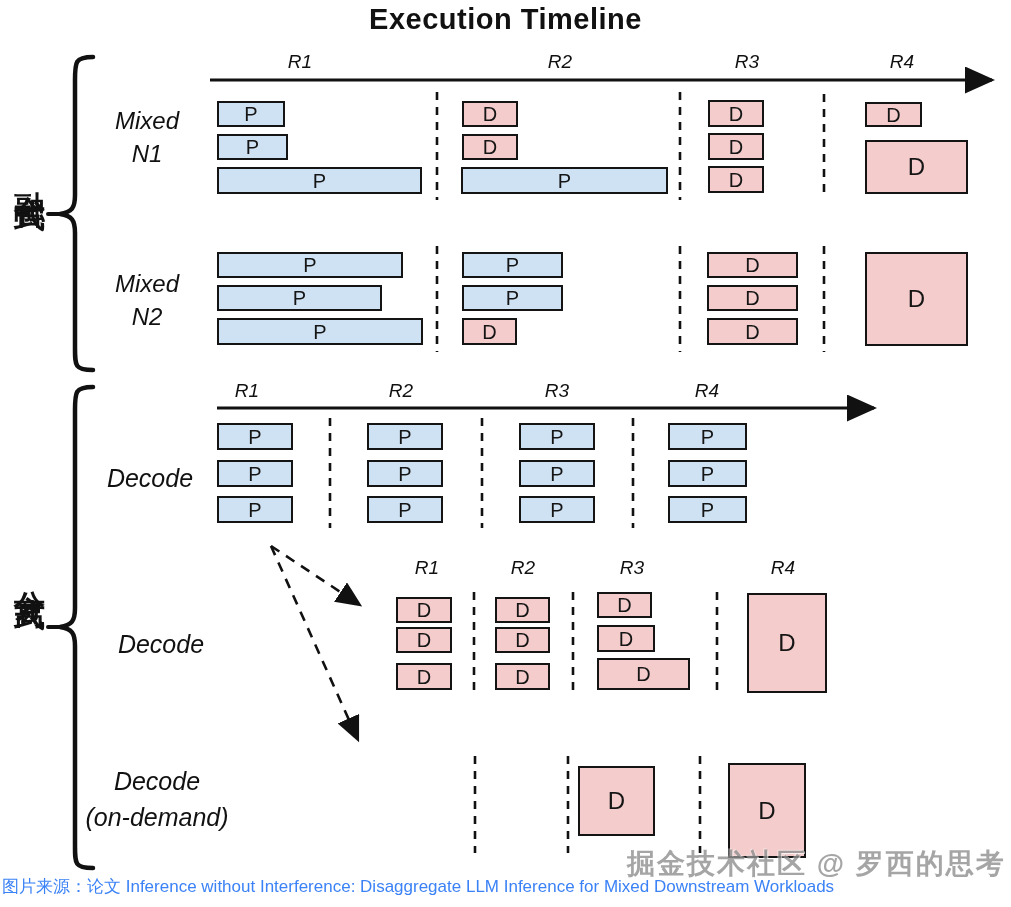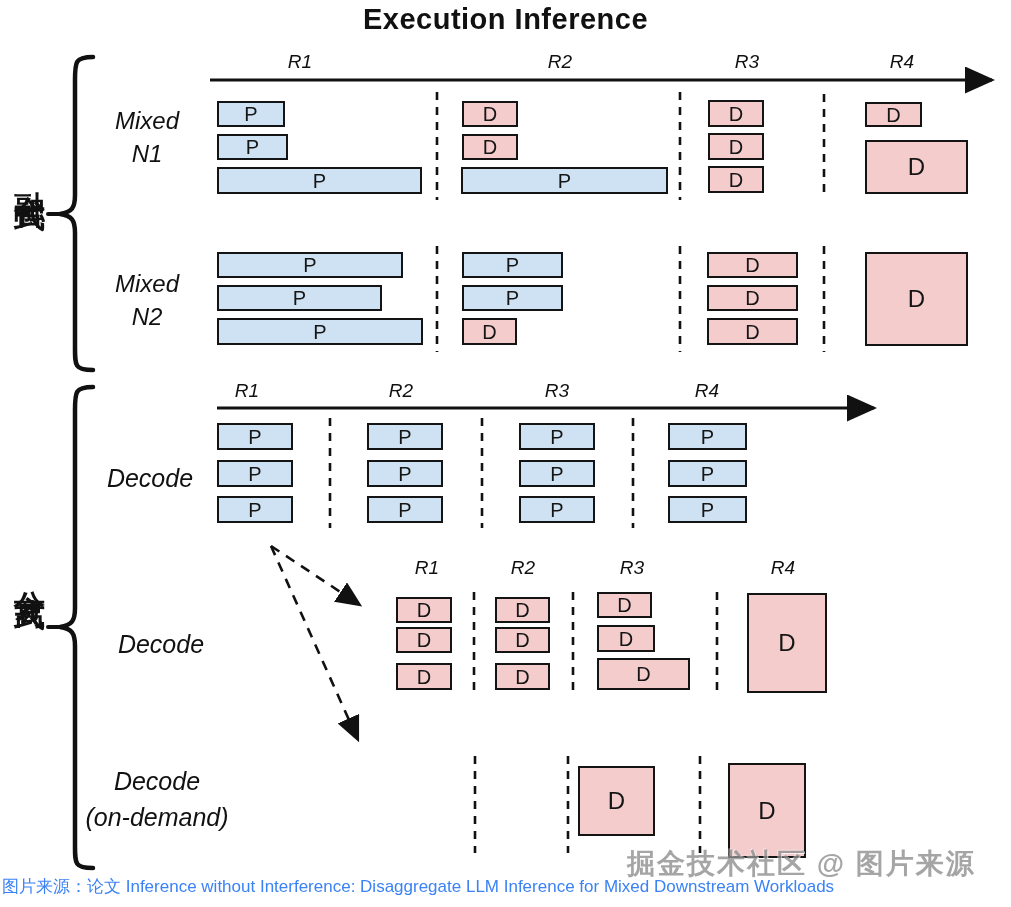--- a/index.html
+++ b/index.html
@@ -68,21 +68,21 @@
       <line x1="271" y1="546" x2="358" y2="740" marker-end="url(#arrow)"></line>
     </g>
 
     <path d="M93,57 C75,57 75,62 75,80 L75,195 C75,208 72,212 60,214 C72,216 75,220 75,233 L75,348 C75,366 75,370 93,370" stroke="#111" stroke-width="4.5" fill="none" stroke-linecap="round"></path>
     <line x1="48" y1="214" x2="60" y2="214" stroke="#111" stroke-width="4" stroke-linecap="round"></line>
 
     <path d="M93,387 C75,387 75,392 75,410 L75,608 C75,621 72,625 60,627 C72,629 75,633 75,646 L75,846 C75,864 75,868 93,868" stroke="#111" stroke-width="4.5" fill="none" stroke-linecap="round"></path>
     <line x1="48" y1="627" x2="60" y2="627" stroke="#111" stroke-width="4" stroke-linecap="round"></line>
   </svg>
 
-  <div id="title" class="abs">Execution Inference</div>
+  <div id="title" class="abs">Execution Timeline</div>
 
   <div class="abs vlabel" style="left:8px;top:167px;">融合式</div>
   <div class="abs vlabel" style="left:8px;top:566px;">分离式</div>
 
   <span class="abs axis-label" style="left:265px;top:51px;">R1</span>
   <span class="abs axis-label" style="left:525px;top:51px;">R2</span>
   <span class="abs axis-label" style="left:712px;top:51px;">R3</span>
   <span class="abs axis-label" style="left:867px;top:51px;">R4</span>
 
   <span class="abs axis-label" style="left:212px;top:380px;">R1</span>
@@ -152,15 +152,15 @@
       <div class="box d" style="left: 495px; top: 663px; width: 55px; height: 27px;">D</div>
       <div class="box d" style="left: 597px; top: 592px; width: 55px; height: 26px;">D</div>
       <div class="box d" style="left: 597px; top: 625px; width: 58px; height: 27px;">D</div>
       <div class="box d" style="left: 597px; top: 658px; width: 93px; height: 32px;">D</div>
       <div class="box d" style="left: 747px; top: 593px; width: 80px; height: 100px; font-size: 24px;">D</div>
       <div class="box d" style="left: 578px; top: 766px; width: 77px; height: 70px; font-size: 24px;">D</div>
       <div class="box d" style="left: 728px; top: 763px; width: 78px; height: 95px; font-size: 24px;">D</div>
     </div>
 
   <div id="caption" class="abs">图片来源：论文 Inference without Interference: Disaggregate LLM Inference for Mixed Downstream Workloads</div>
-  <div id="watermark" class="abs">掘金技术社区 @ 图片来源</div>
+  <div id="watermark" class="abs">掘金技术社区 @ 罗西的思考</div>
 
 </div>
 
 </body></html>

